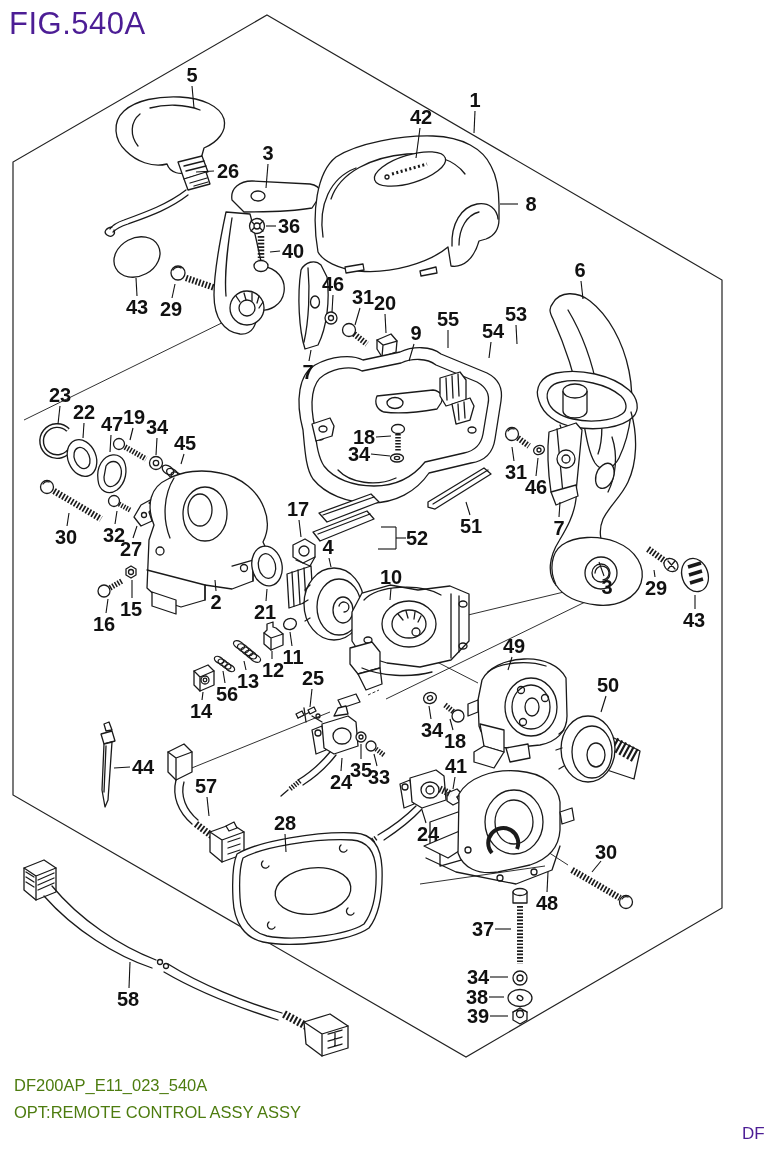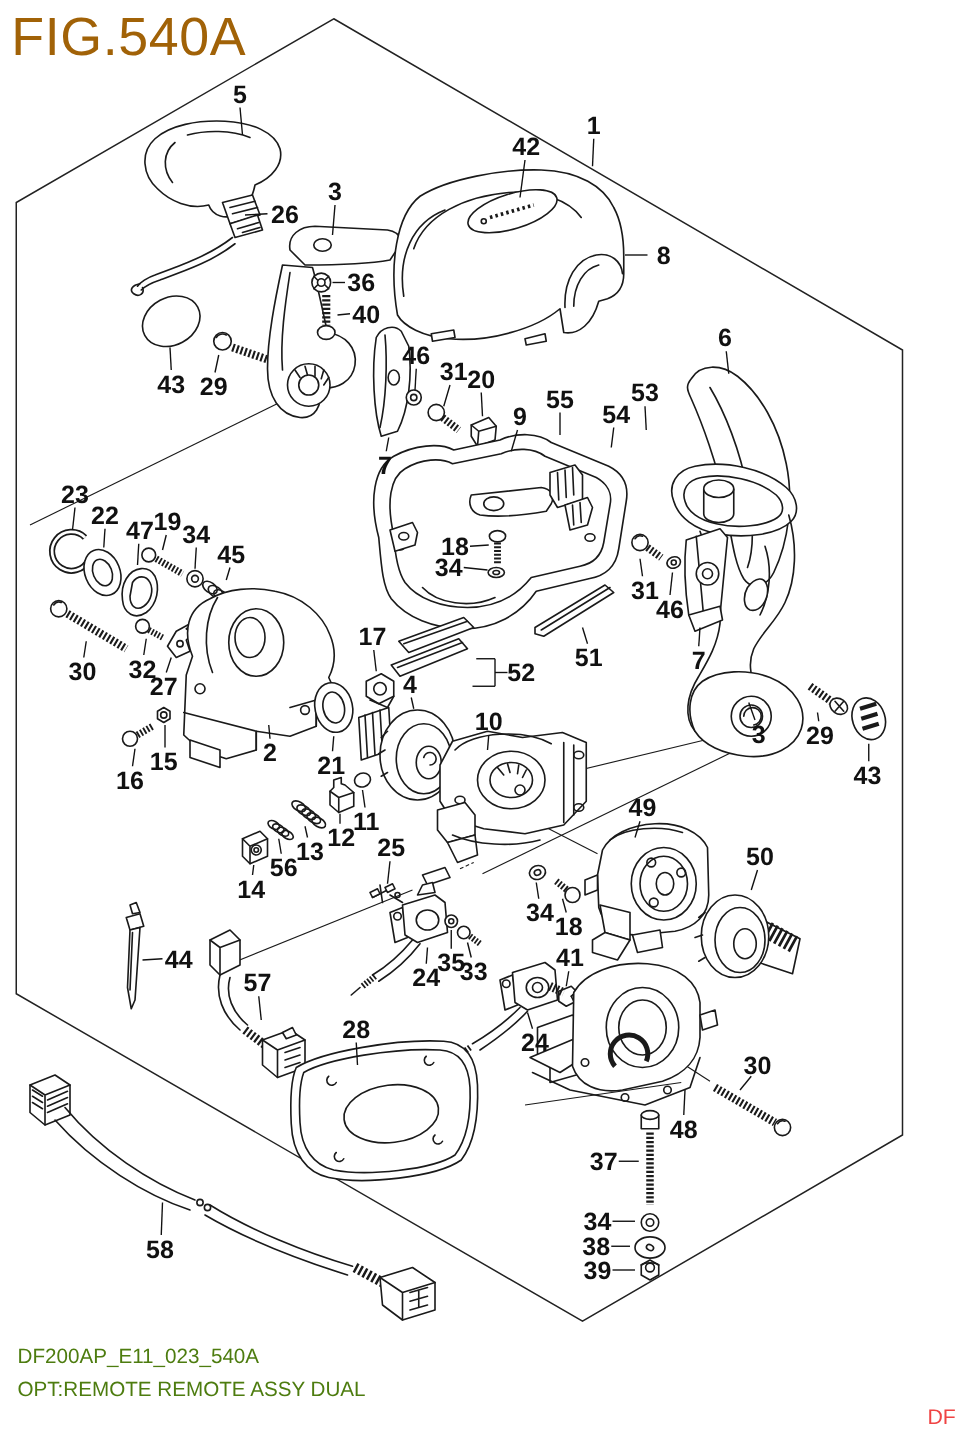--- a/index.html
+++ b/index.html
@@ -1,20 +1,20 @@
 <!DOCTYPE html>
 <html><head>
 <meta charset="utf-8">
 <style>
   html,body{margin:0;padding:0;background:#fff;width:768px;height:1154px;overflow:hidden;
     font-family:"Liberation Sans",sans-serif;}
   #page{position:relative;width:768px;height:1154px;background:#fff;}
-  #fig-title{position:absolute;left:9px;top:6px;font-size:43px;letter-spacing:.5px;color:#a16207;}
+  #fig-title{position:absolute;left:9px;top:6px;font-size:31px;letter-spacing:.5px;color:#4c1d95;}
   #footer{position:absolute;left:14px;top:1072px;font-size:16.5px;color:#4d7c0f;line-height:27px;}
-  #corner-frag{position:absolute;left:742px;top:1124px;font-size:17px;color:#ef4444;white-space:nowrap;}
+  #corner-frag{position:absolute;left:742px;top:1124px;font-size:17px;color:#4c1d95;white-space:nowrap;}
   svg{position:absolute;left:0;top:0;}
   .p{fill:#fff;stroke:#1a1a1a;stroke-width:1.3;stroke-linejoin:round;}
   .l{fill:none;stroke:#1a1a1a;stroke-width:1.3;stroke-linecap:round;stroke-linejoin:round;}
   .thin{fill:none;stroke:#1a1a1a;stroke-width:0.9;}
   .t{stroke:#1a1a1a;}
   #frame{fill:none;stroke:#222;stroke-width:1.2;}
   #leader-lines line{stroke:#111;stroke-width:1.1;}
   #part-labels text{font:bold 20px "Liberation Sans",sans-serif;fill:#111;text-anchor:middle;}
 </style>
 </head>
@@ -634,16 +634,16 @@
         <text x="483" y="936">37</text>
         <text x="478" y="984">34</text>
         <text x="477" y="1004">38</text>
         <text x="478" y="1023">39</text>
         <text x="128" y="1006">58</text>
       </g>
   </svg>
 
   <div id="footer">
     <div>DF200AP_E11_023_540A</div>
-    <div>OPT:REMOTE REMOTE ASSY DUAL</div>
+    <div>OPT:REMOTE CONTROL ASSY ASSY</div>
   </div>
   <div id="corner-frag">DF</div>
 </div>
 
 </body></html>

